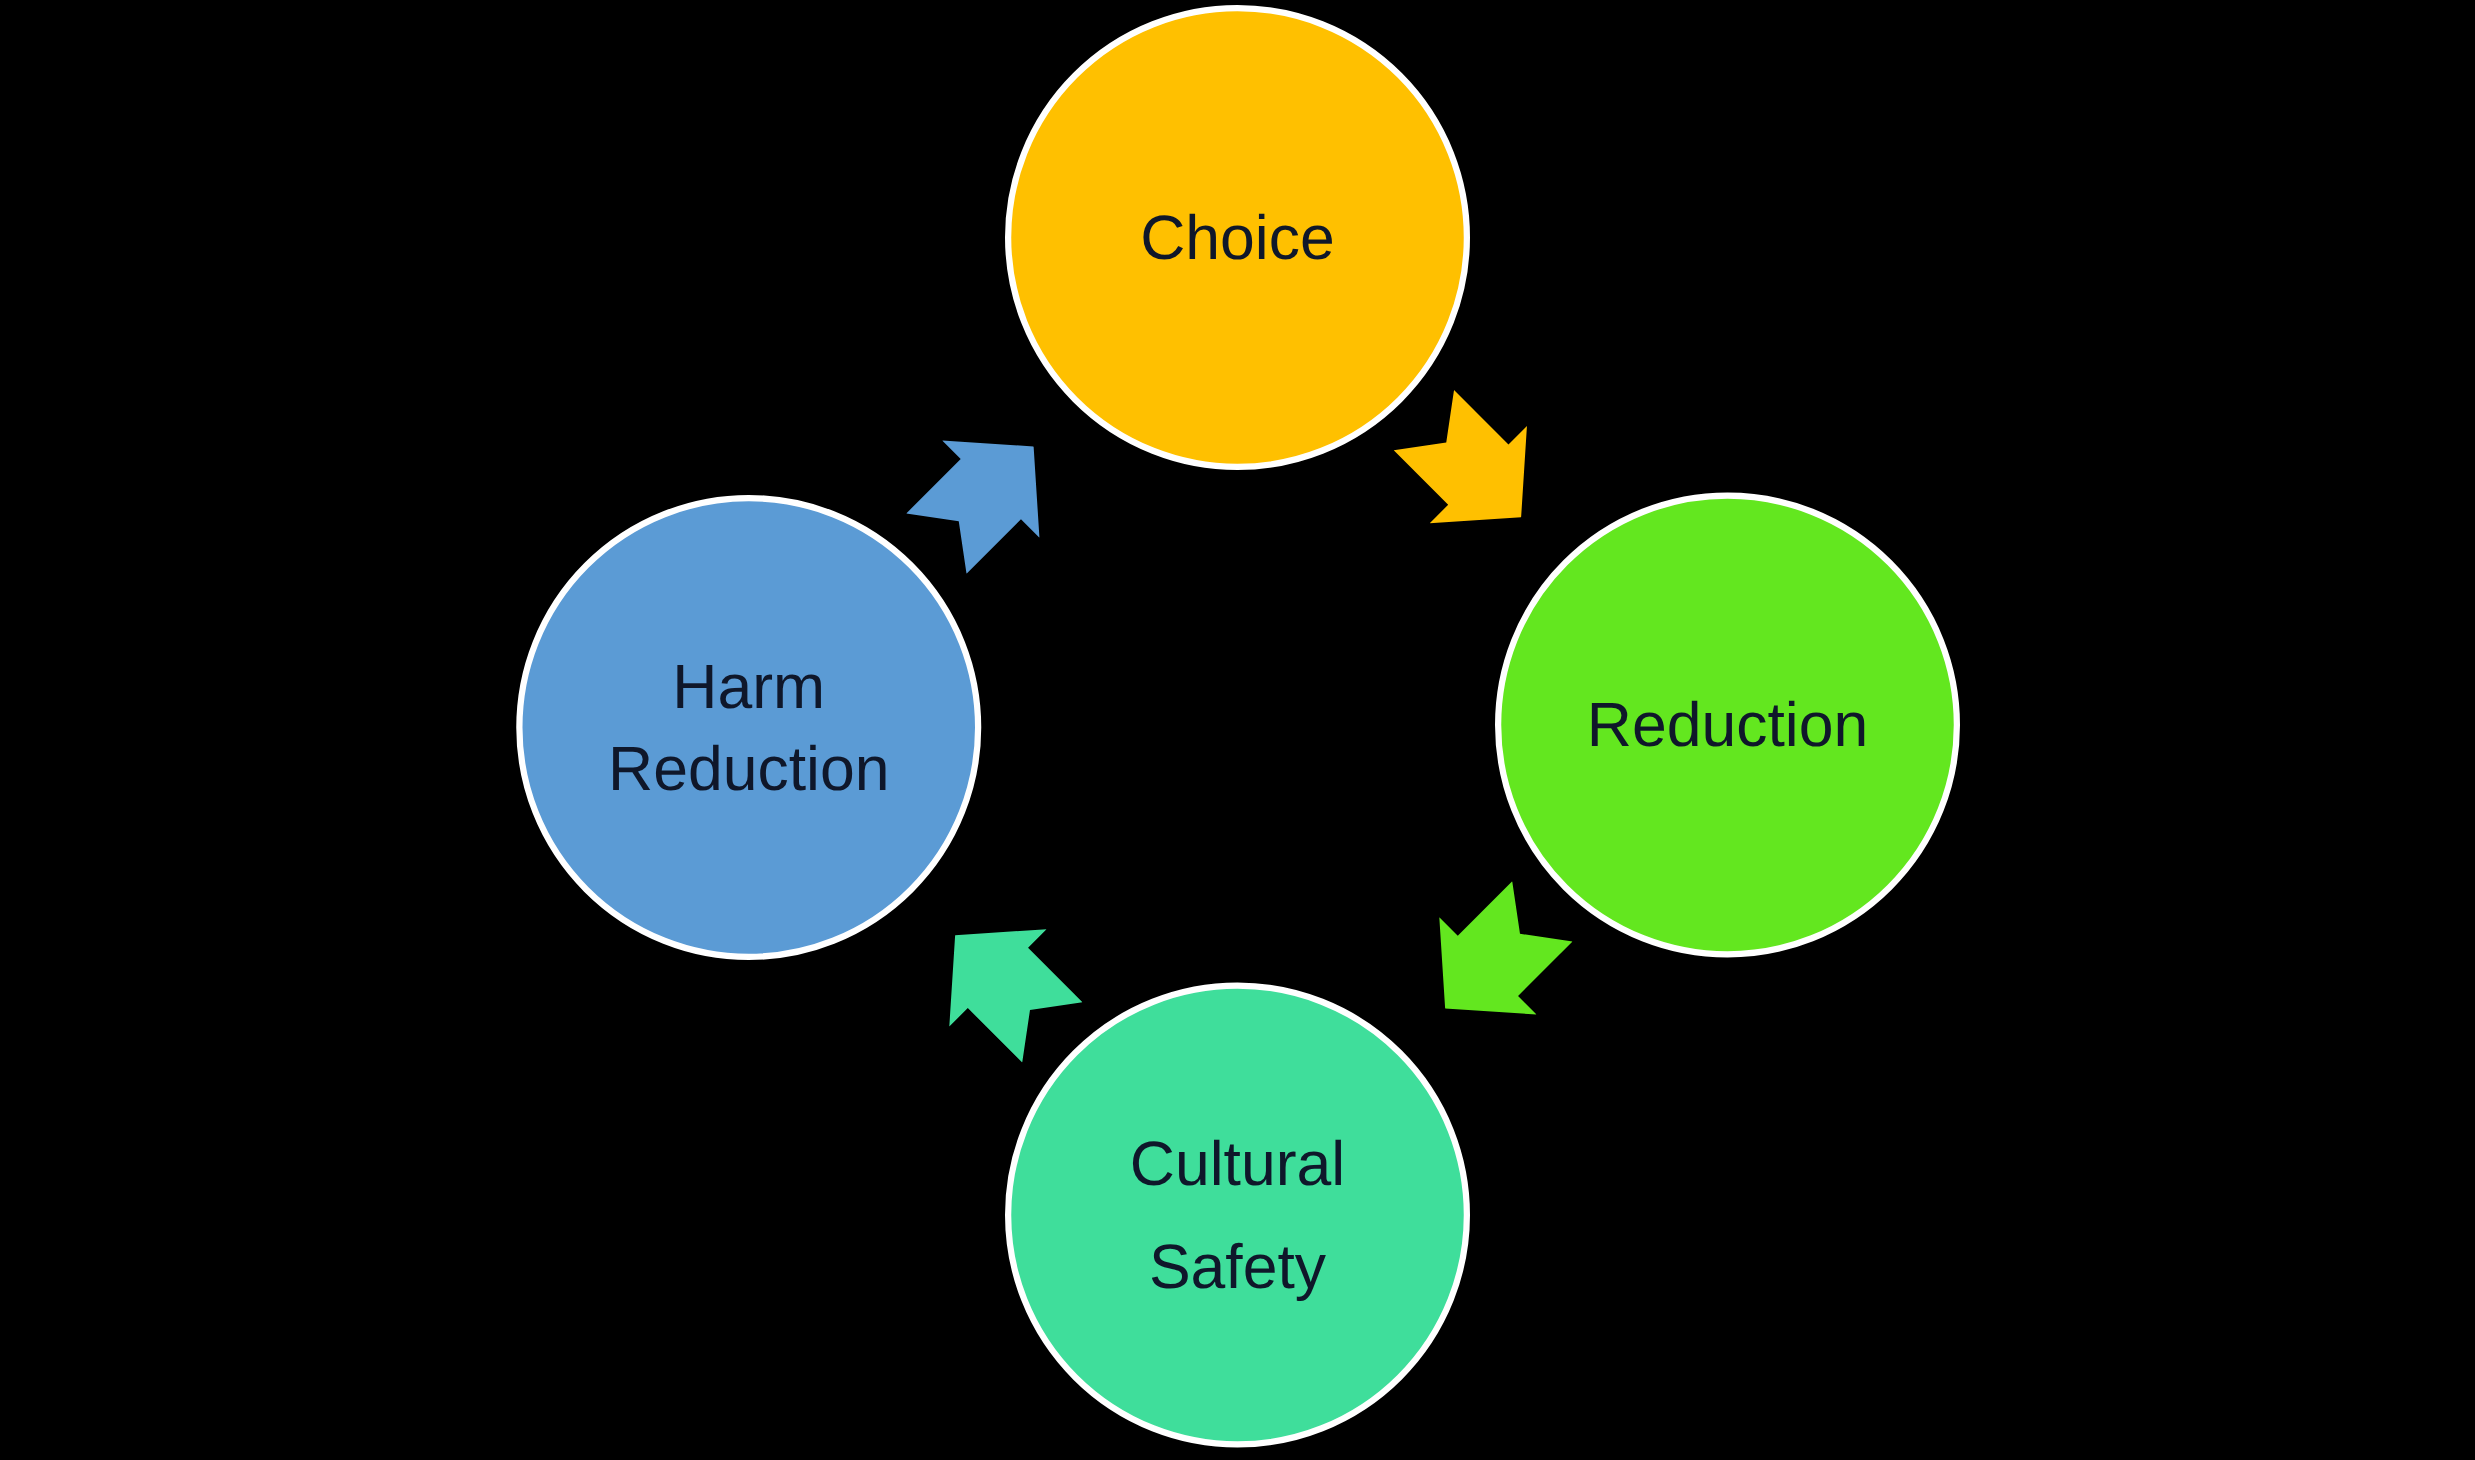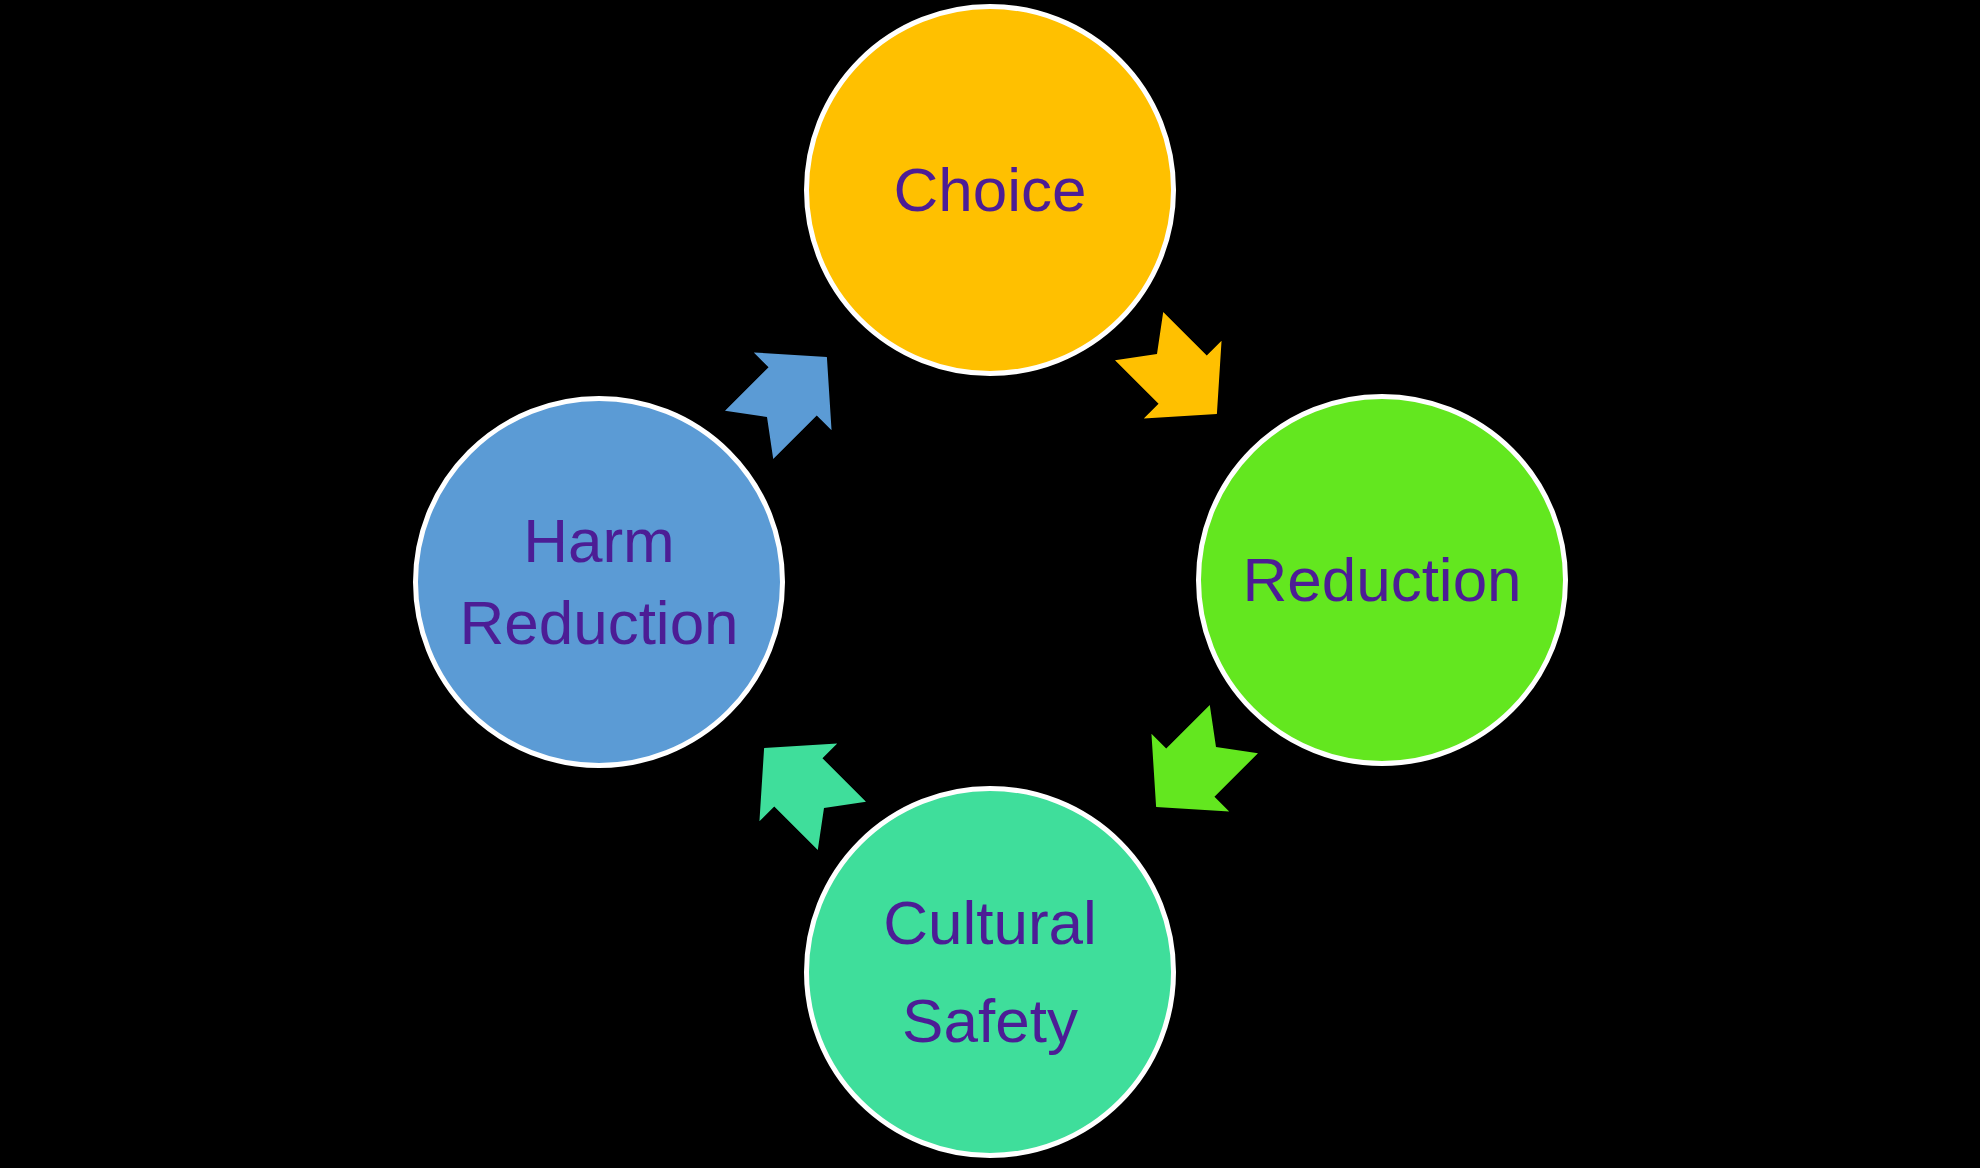--- a/index.html
+++ b/index.html
@@ -22,22 +22,22 @@
     box-sizing: border-box;
     border: 5px solid #ffffff;
     border-radius: 50%;
     display: flex;
     flex-direction: column;
     align-items: center;
     justify-content: center;
     text-align: center;
   }
   .node .line {
-    color: #4c1d95;
-    font-size: 62px;
+    color: #0f172a;
+    font-size: 50px;
     line-height: 1.33;
     white-space: nowrap;
   }
   
   .node-choice           { left: 804px;  top: 4px;   }
   .node-inclusion        { left: 1196px; top: 394px; }
   .node-cultural-safety  { left: 804px;  top: 786px; }
   .node-harm-reduction   { left: 413px;  top: 396px; }
   
   .node-cultural-safety .line + .line { margin-top: 16px; }

